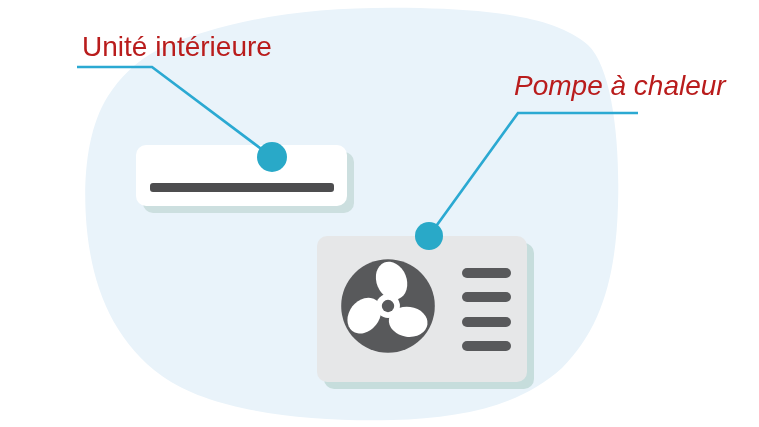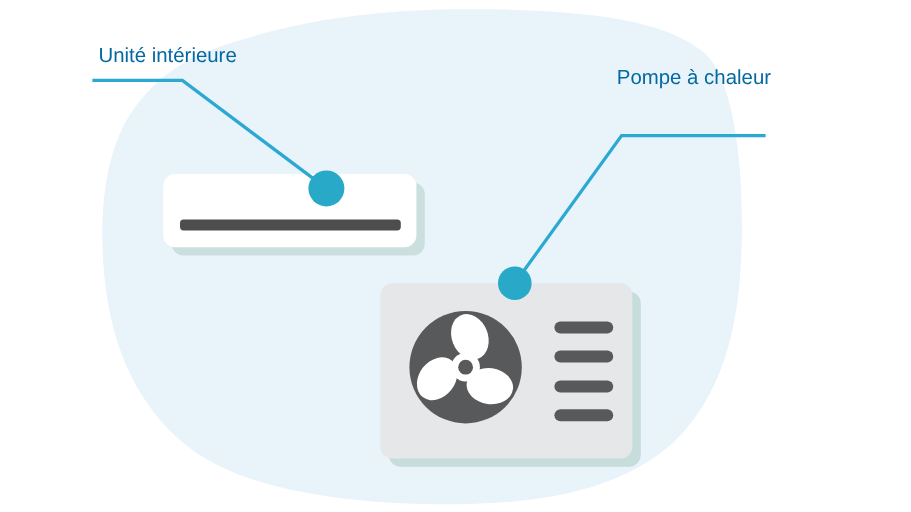--- a/index.html
+++ b/index.html
@@ -9,28 +9,28 @@
     overflow:hidden;
     background:#ffffff;
     font-family:"Liberation Sans", sans-serif;
   }
   .stage svg{display:block;}
   .layer{position:absolute;left:0;top:0;}
 
   
   .callout-label{
     position:absolute;
-    color:#0369a1;
-    font-size:17px;
+    color:#b91c1c;
+    font-size:28px;
     line-height:23px;
     font-weight:400;
     white-space:nowrap;
   }
   .label-indoor{left:82px;top:35px;}
-  .label-outdoor{left:514px;top:53px;}
+  .label-outdoor{left:514px;top:74px;font-style:italic;}
 
   
   .indoor-unit{
     position:absolute;
     left:136px;top:145px;
     width:211px;height:61px;
     background:#ffffff;
     border-radius:10px;
     box-shadow:7px 7px 0 0 #CCDFDF;
   }

